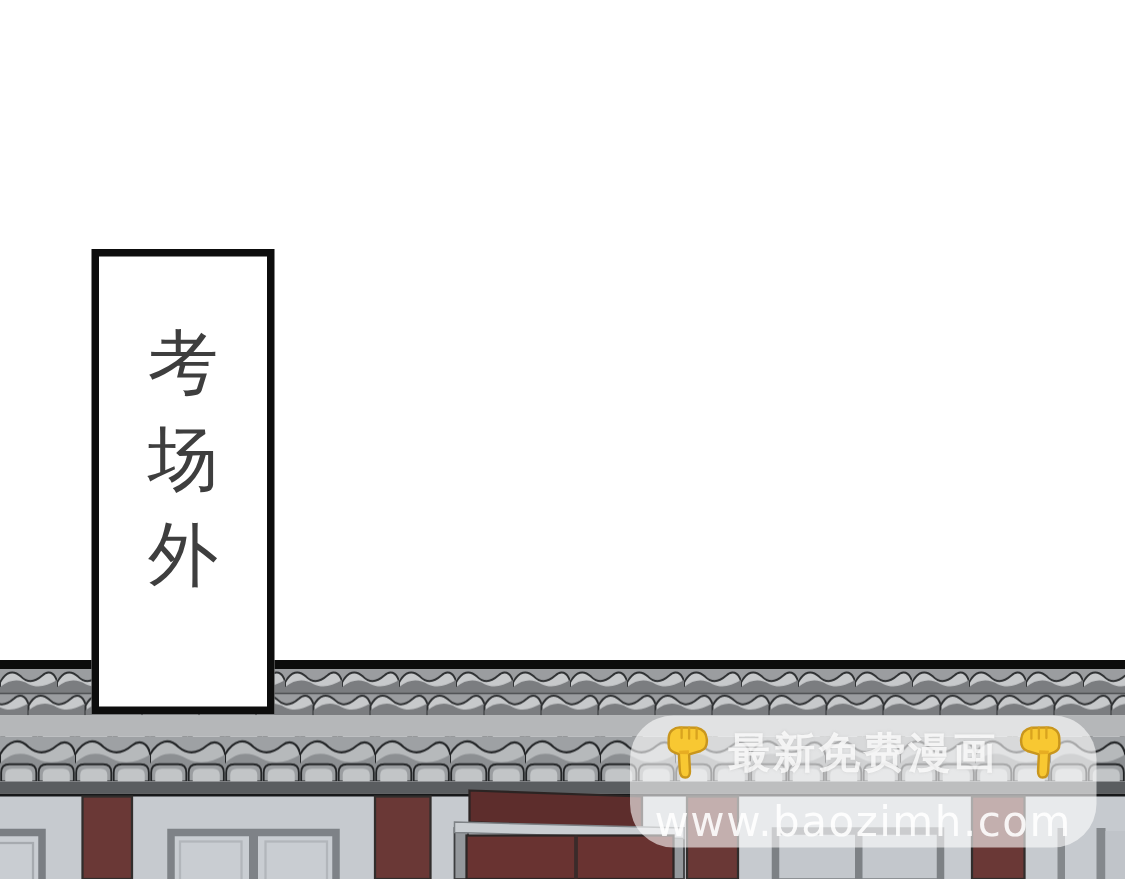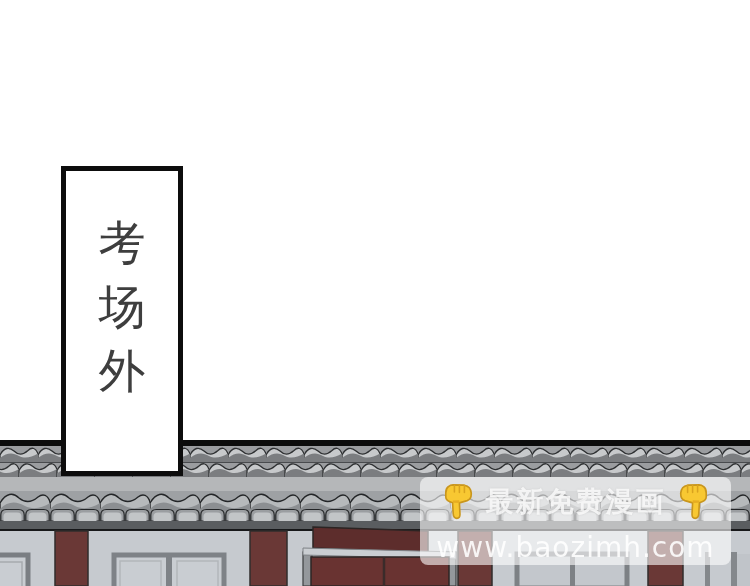--- a/index.html
+++ b/index.html
@@ -17,21 +17,21 @@
     display:flex; flex-direction:column; align-items:center;
     padding-top:48px; gap:17px; z-index:3;
   }
   .sign .char {
     font-size:47px; line-height:1; color:#3e3e3e;
     font-family:"DejaVu Sans", sans-serif;
   }
   
   .watermark {
     position:absolute; left:420px; top:477px; width:311px; height:88px;
-    border-radius:8px; background:rgba(255,255,255,0.60);
+    border-radius:29px; background:rgba(255,255,255,0.60);
     z-index:5; display:flex; flex-direction:column; align-items:center;
     justify-content:flex-start; box-sizing:border-box; padding-top:7px;
   }
   .wm-row1 { display:flex; align-items:center; justify-content:center; gap:11px; height:36px; }
   .wm-promo {
     font-size:28px; font-weight:bold; letter-spacing:2px;
     color:rgba(255,255,255,0.78); text-shadow:0 0 2px rgba(170,170,170,0.35);
     white-space:nowrap;
   }
   .wm-url {

